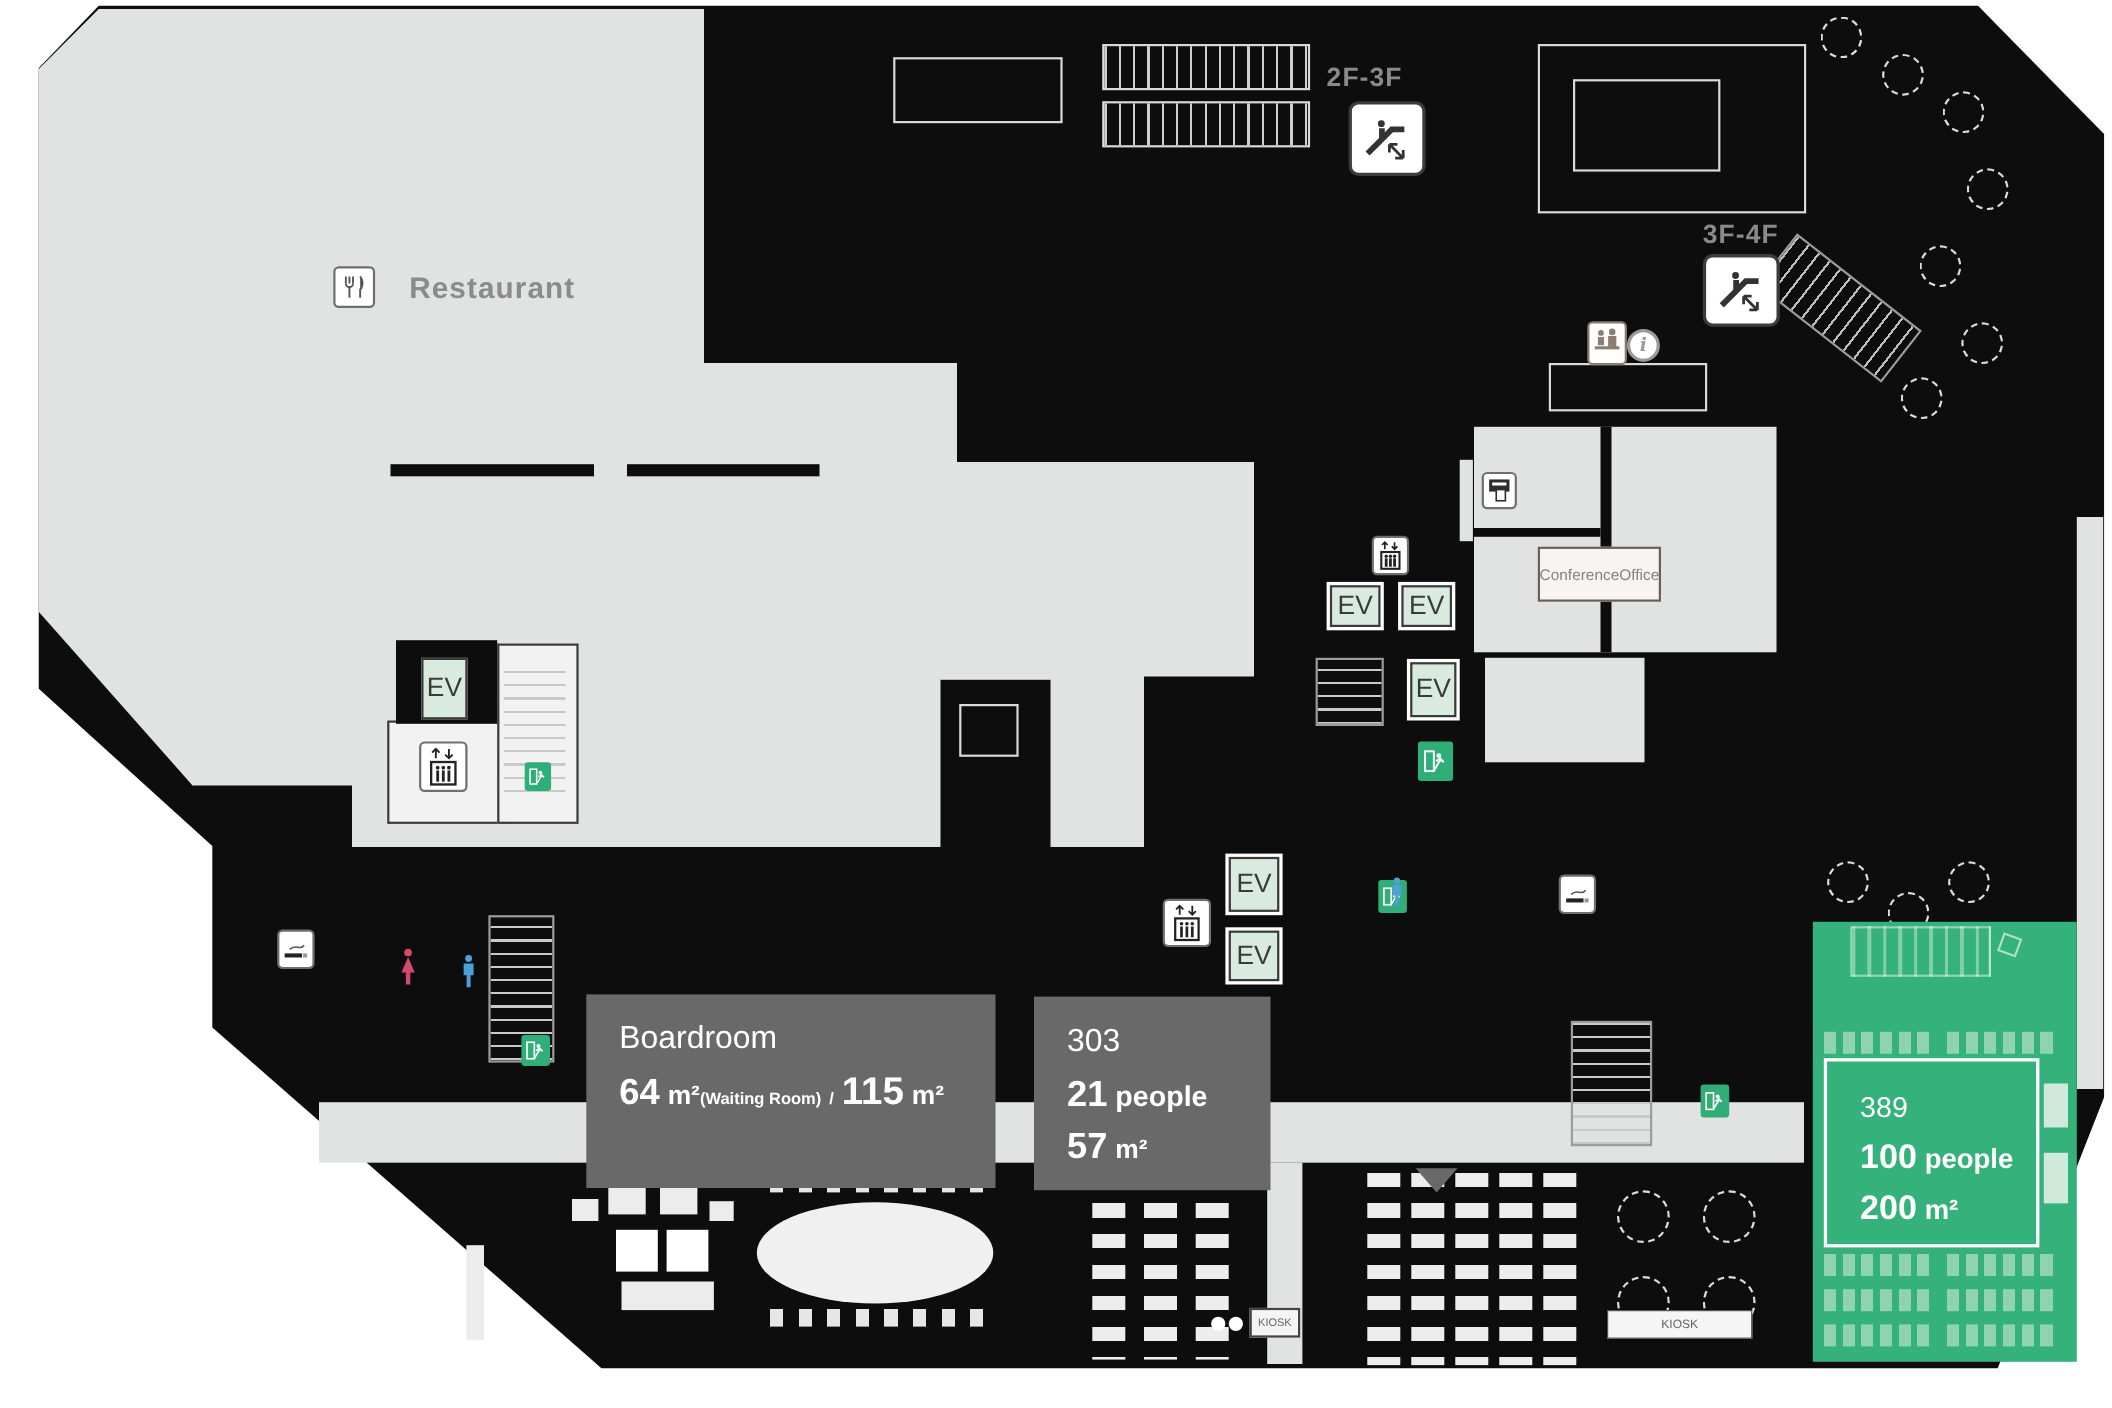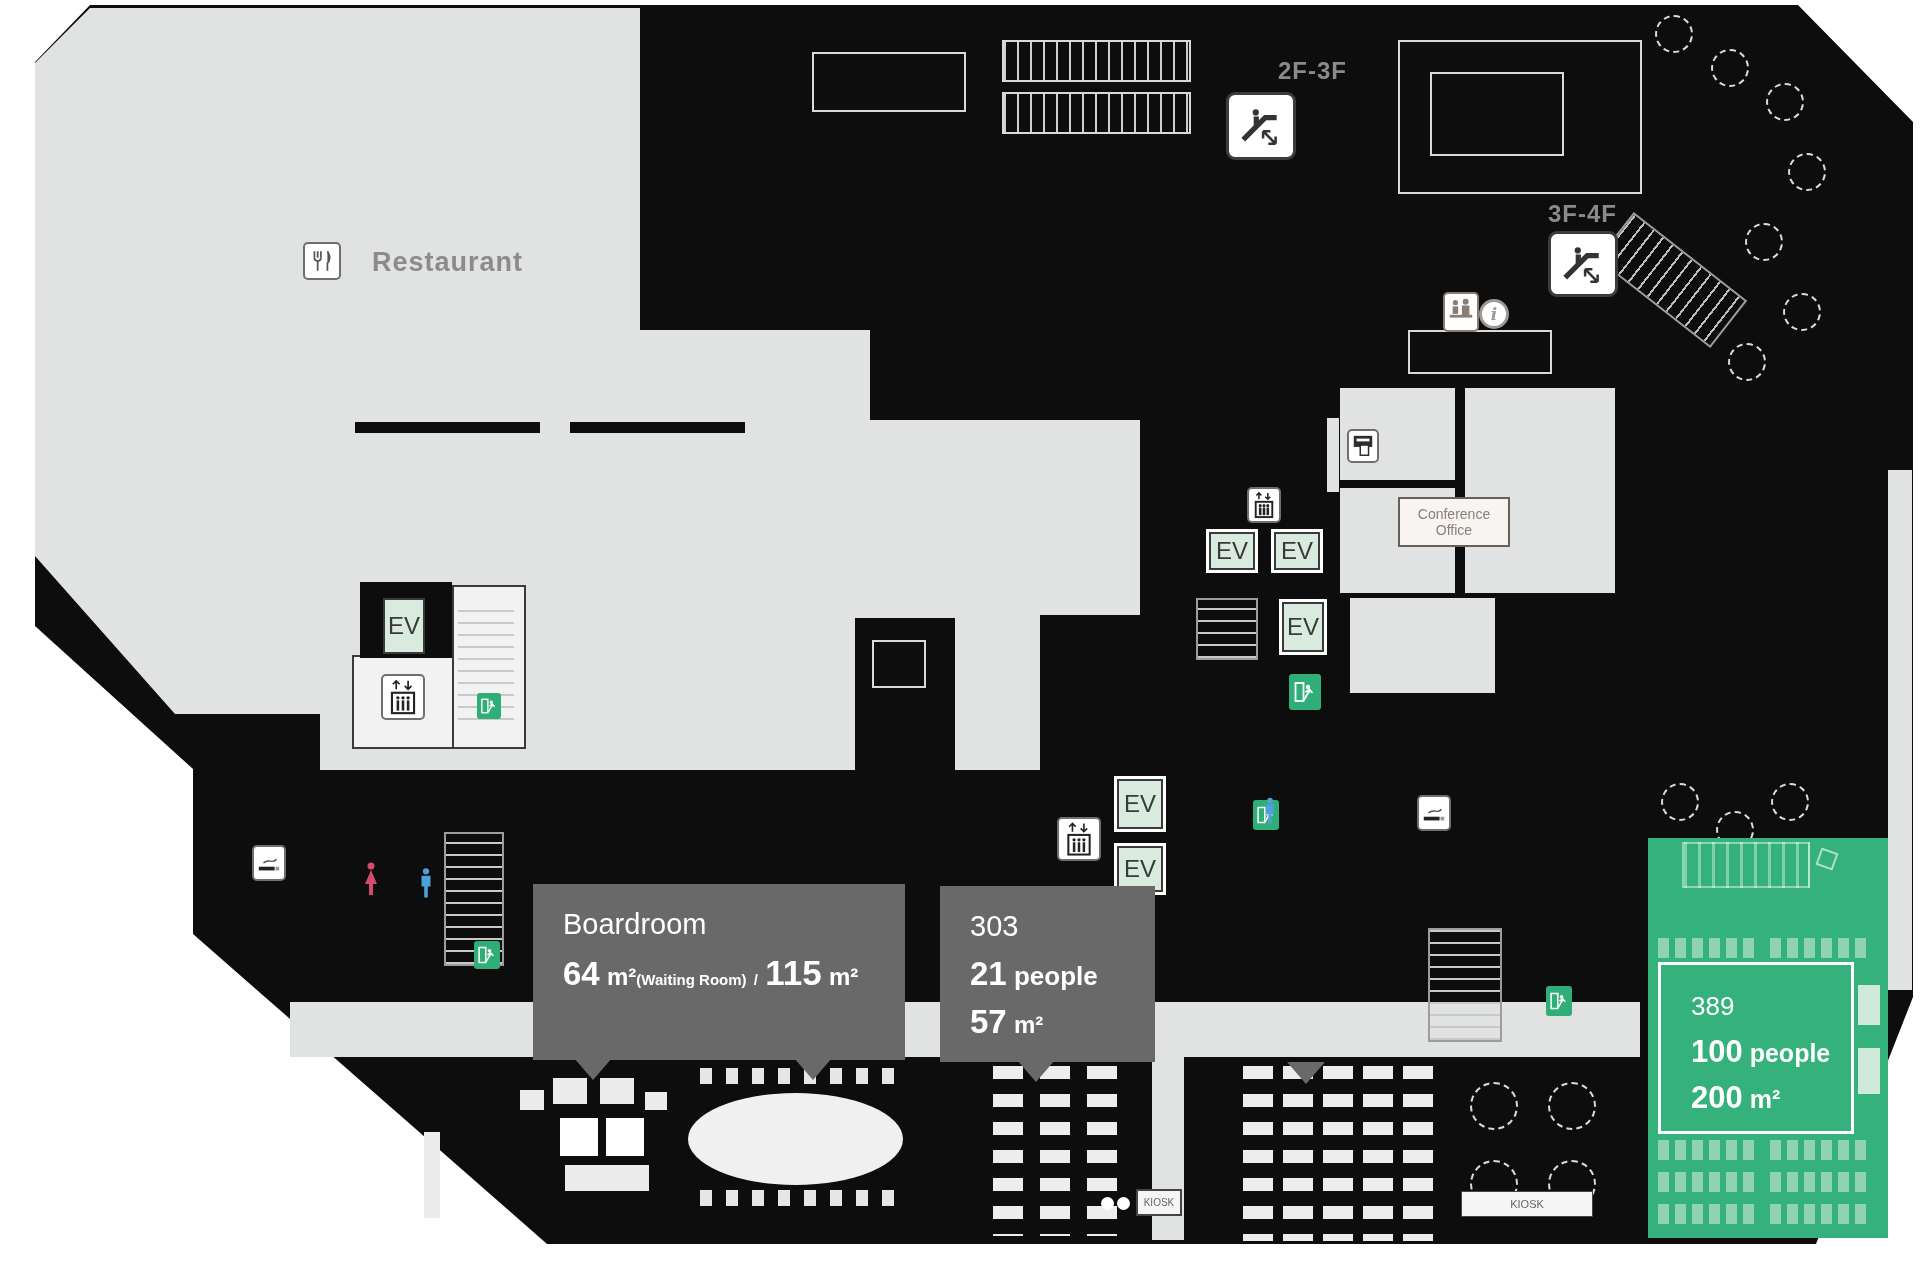--- a/index.html
+++ b/index.html
@@ -25,24 +25,24 @@
   .iconbox{background:#ffffff;border:2px solid #6f6f6f;border-radius:5px;display:flex;align-items:center;justify-content:center;box-sizing:border-box;}
   .escbox{background:#ffffff;border:3px solid #3c3c3c;border-radius:9px;display:flex;align-items:center;justify-content:center;box-sizing:border-box;}
   .esclabel{color:#8a8a8a;font-weight:700;font-size:24px;letter-spacing:1px;}
   .ev{background:#d9ebdf;border:2px solid #3a3a3a;box-shadow:0 0 0 3px #ffffff;display:flex;align-items:center;justify-content:center;
       color:#3a3a3a;font-weight:400;font-size:24px;box-sizing:border-box;}
   .exit{background:#2fae77;border-radius:3px;display:flex;align-items:center;justify-content:center;}
   .greenseat{background:repeating-linear-gradient(90deg,#8fd3b2 0 11px,transparent 11px 17px);}
   
   #restaurant-label{color:#8b8b8b;font-size:27px;font-weight:700;letter-spacing:1px;}
   .conf{background:#f7f4f1;border:2px solid #6a5f58;color:#8a8079;font-size:14px;line-height:16px;
-        display:flex;flex-direction:column;align-items:center;justify-content:center;box-sizing:border-box;}
+        display:flex;flex-direction:row;align-items:center;justify-content:center;box-sizing:border-box;}
   .kiosk{background:#f5f5f5;border:2px solid #444;color:#666;display:flex;align-items:center;justify-content:center;box-sizing:border-box;}
   
-  .tip{background:#696969;color:#ffffff;z-index:6;box-sizing:border-box;padding:24px 16px 0 30px;}
+  .tip{background:#696969;color:#ffffff;z-index:6;box-sizing:border-box;padding:24px 16px 0 30px;margin-top:20px;}
   .tip .t1{font-size:29px;font-weight:400;margin-bottom:12px;}
   .tip .t2{font-size:26px;font-weight:700;margin-bottom:10px;}
   .tip .num{font-size:33px;font-weight:700;}
   .tip .unit{font-size:24px;font-weight:700;}
   .tip .note{font-size:15px;font-weight:700;}
   .tip .big{font-size:35px;font-weight:700;}
   .ptr{width:0;height:0;border-left:19px solid transparent;border-right:19px solid transparent;border-top:22px solid #696969;z-index:6;}
   
   #room301{background:#35b17b;z-index:3;}
   #room301-label{border:3px solid #ffffff;color:#ffffff;box-sizing:border-box;padding:26px 0 0 30px;}
@@ -140,21 +140,21 @@
   <div class="abs iconbox" style="left:303px;top:242px;width:38px;height:38px;">
     <svg width="26" height="26" viewBox="0 0 24 24" fill="none" stroke="#555" stroke-width="1.6">
       <path d="M5 3v6M8 3v6M11 3v6"></path>
         <path d="M5 9a3 3 0 0 0 6 0"></path>
         <path d="M8 11v10"></path>
       <path d="M17 3q3.5 5 1 10l-1 1v7" fill="#555" stroke="#555"></path>
     </svg>
   </div>
   <div id="restaurant-label" class="abs" style="left:352px;top:247px;margin-left:20px;">Restaurant</div>
 
-  <div class="abs esclabel" style="left:1278px;top:57px;">2F-3F</div>
+  <div class="abs esclabel" style="left:1206px;top:57px;">2F-3F</div>
   <div class="abs escbox" style="left:1226px;top:92px;width:70px;height:68px;">
     <svg width="46" height="46" viewBox="0 0 44 44" fill="none" stroke="#333">
       <path d="M5 35 L26 14 h11" stroke-width="5"></path>
       <circle cx="17" cy="9" r="3" fill="#333" stroke="none"></circle>
       <path d="M15 13 h5 v7 l-5 5 z" fill="#333" stroke="none"></path>
       <path d="M24 27 L36 39 M36 39 v-7 M36 39 h-7 M24 27 v7 M24 27 h7" stroke-width="2.4"></path>
     </svg>
   </div>
 
   <div class="abs esclabel" style="left:1548px;top:200px;">3F-4F</div>

